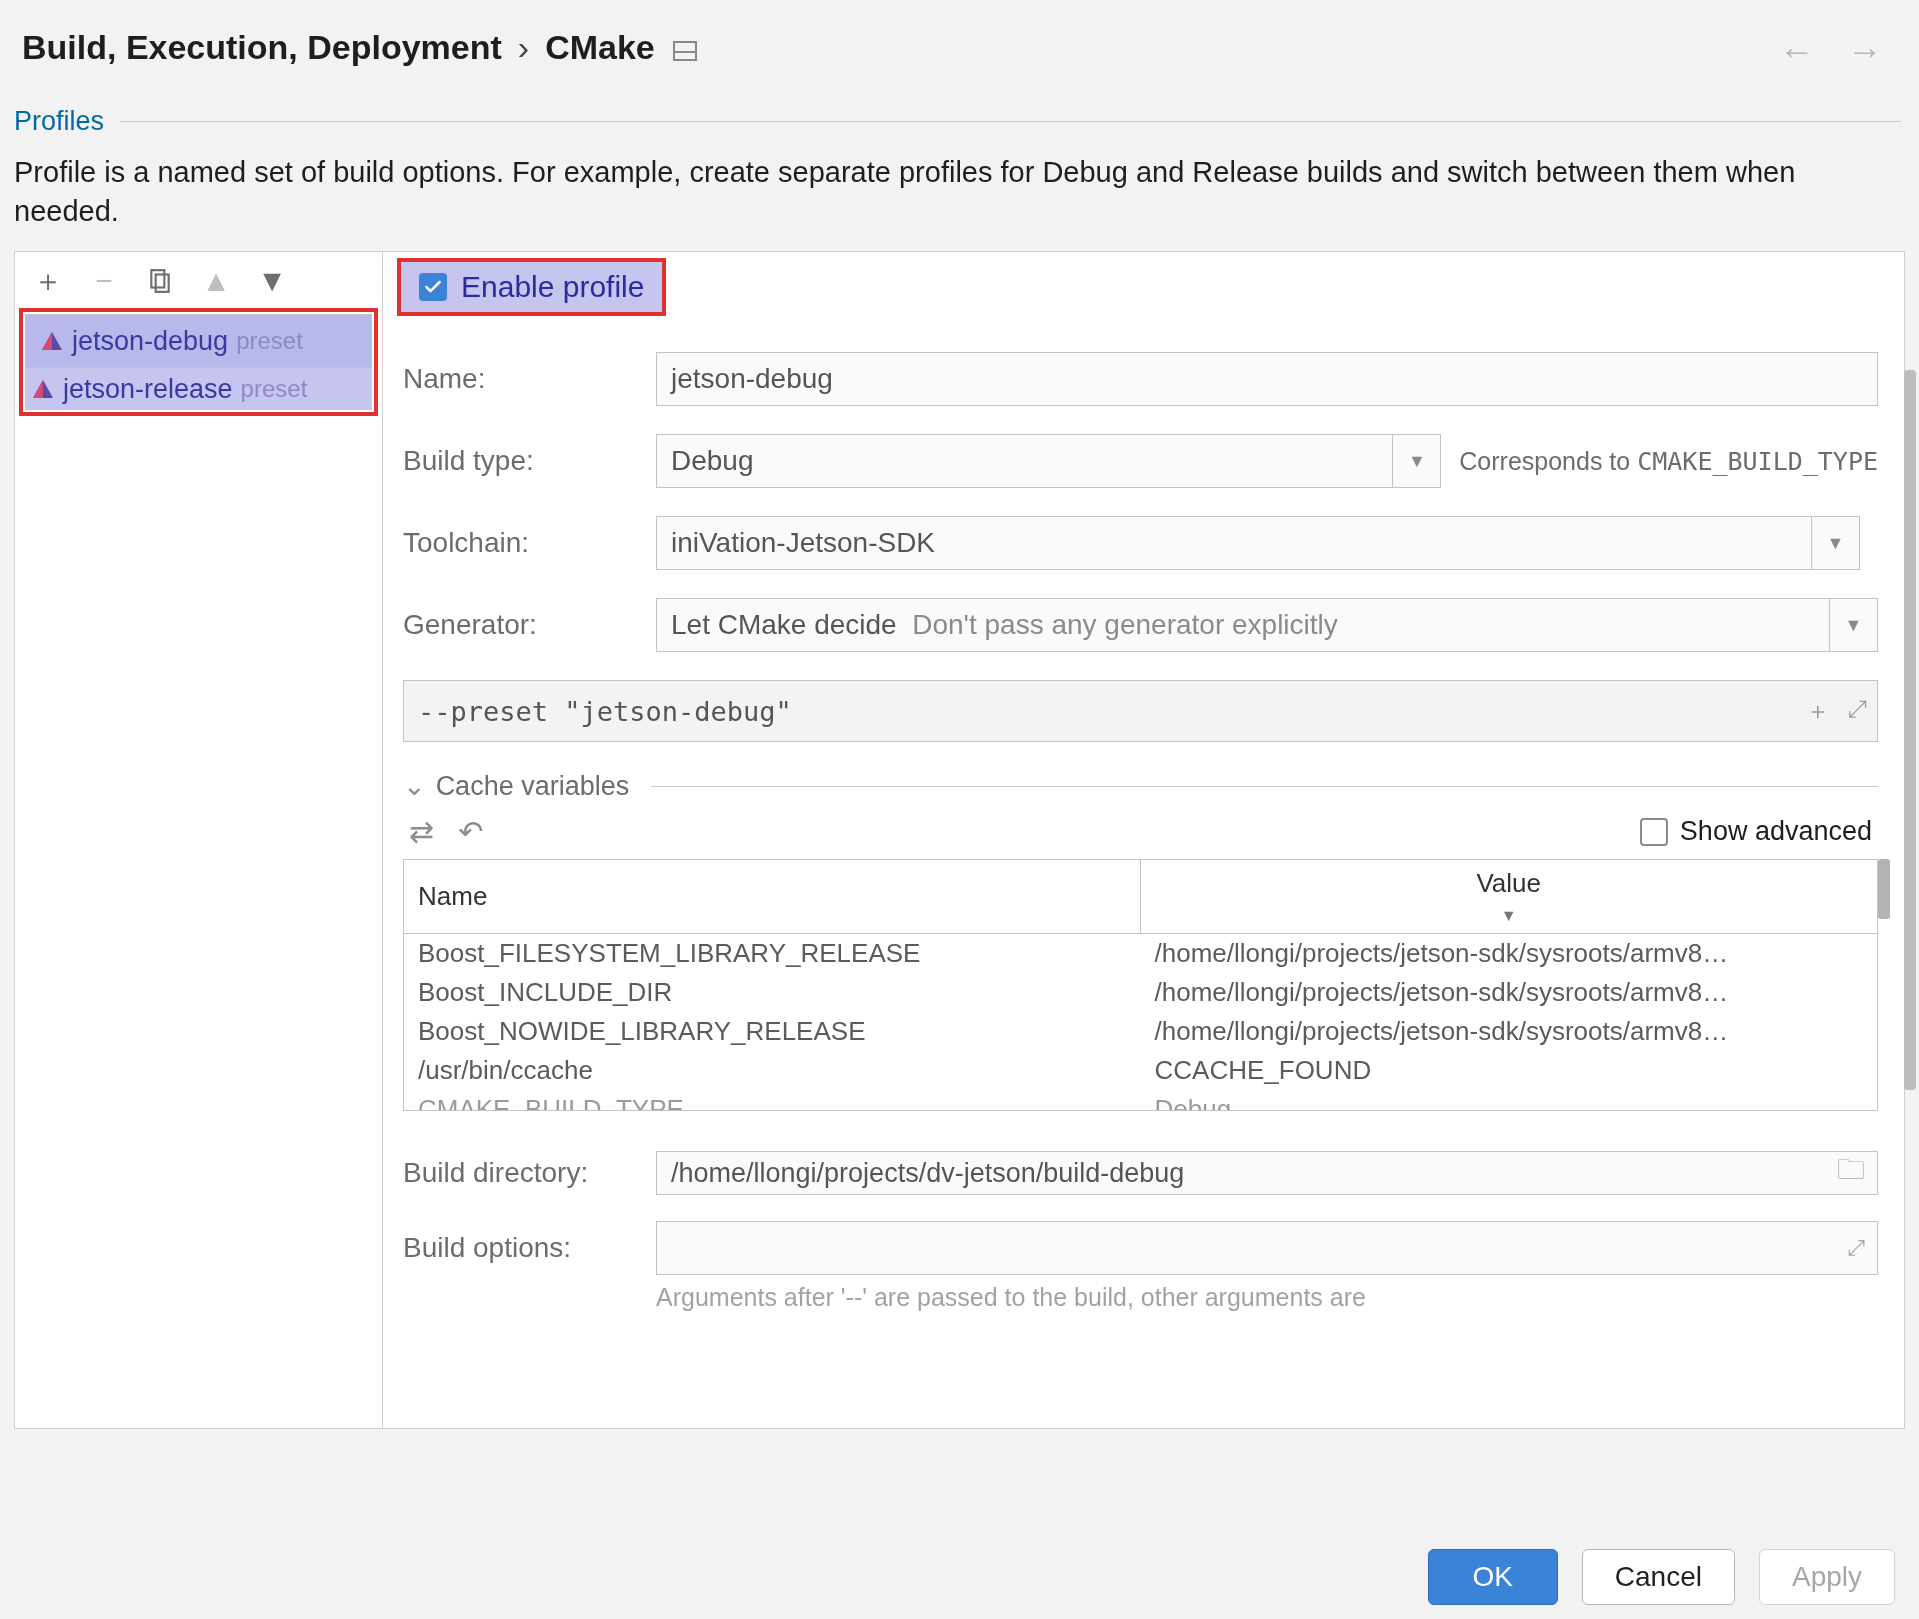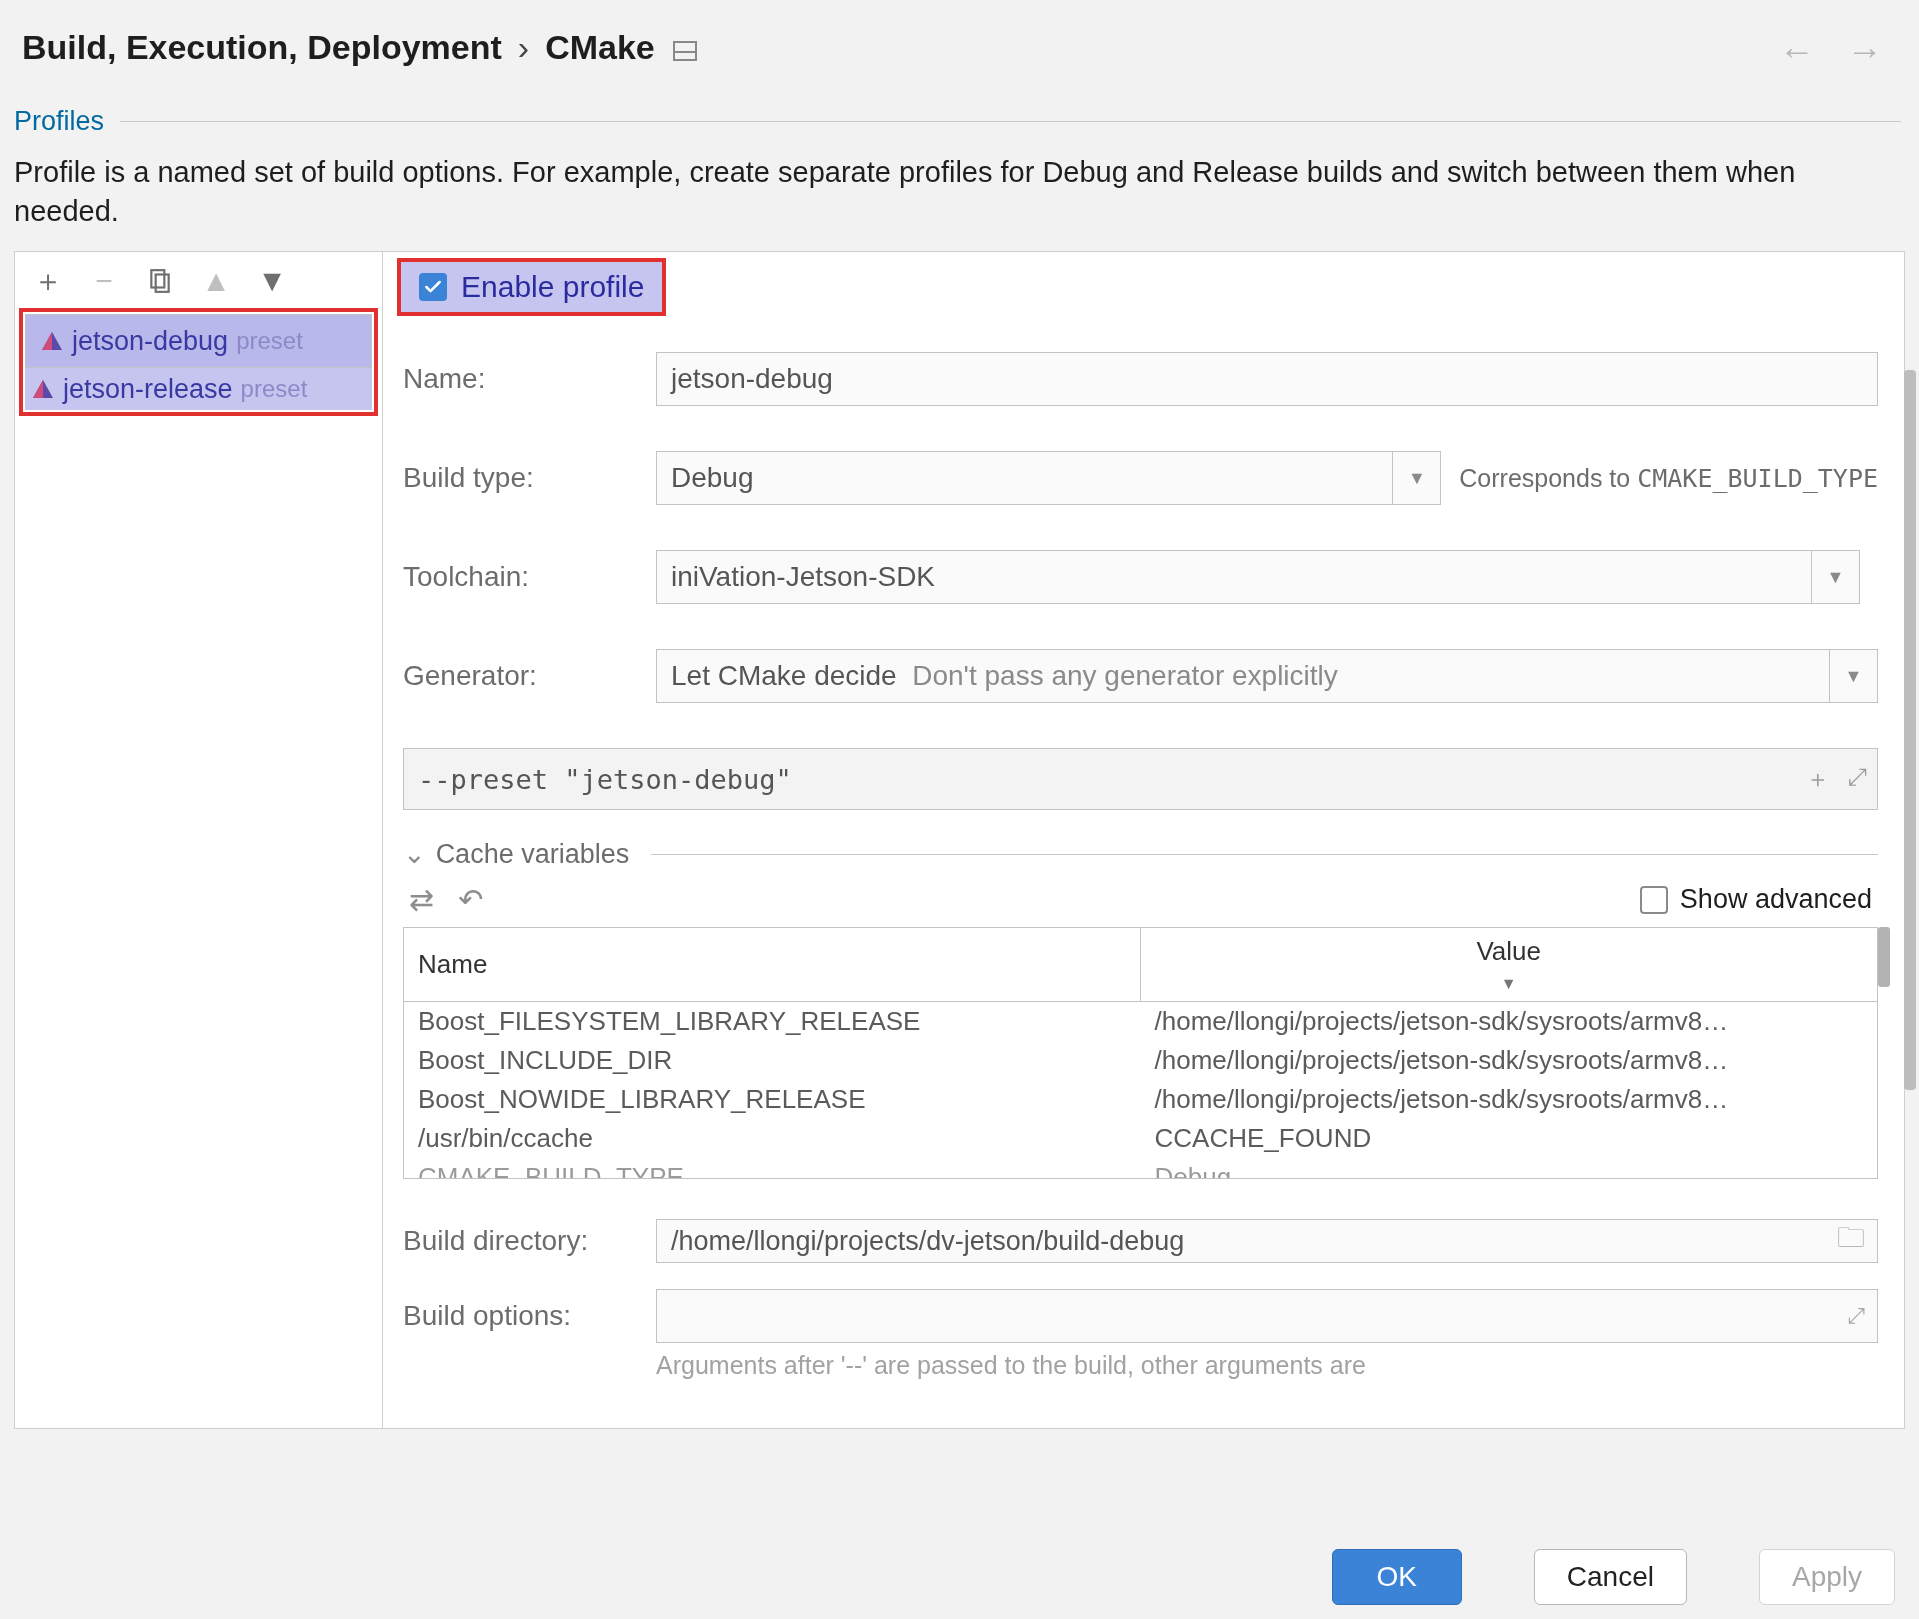--- a/index.html
+++ b/index.html
@@ -46,21 +46,21 @@
   .tri { width: 24px; height: 24px; }
   .sb-name { color: #3939a3; font-size: 27px; }
   .sb-tag { color: #8c89c9; font-size: 24px; }
 
   .details { flex: 1; position: relative; padding: 10px 26px 0 20px; overflow: hidden; }
 
   .enable-hl { position: absolute; left: 14px; top: 6px; border: 4px solid #e03030; background: #c6c5ef; padding: 8px 18px; display: flex; align-items: center; gap: 14px; }
   .enable-lbl { color: #2b2ba0; font-size: 30px; }
 
   .form { margin-top: 90px; }
-  .frow { display: grid; grid-template-columns: 235px 1fr auto; align-items: center; gap: 18px; margin-bottom: 45px; }
+  .frow { display: grid; grid-template-columns: 235px 1fr auto; align-items: center; gap: 18px; margin-bottom: 28px; }
   .flabel { color: #6c6c6c; font-size: 28px; }
   .txt { height: 54px; border: 1px solid #c3c3c3; background: #fafafa; padding: 0 14px; font-size: 28px; color: #555; display: flex; align-items: center; overflow: hidden; white-space: nowrap; }
   .sel-wrap { display: flex; }
   .sel { flex: 1; height: 54px; border: 1px solid #c3c3c3; background: #fafafa; padding: 0 14px; font-size: 28px; color: #555; display: flex; align-items: center; }
   .sel-btn { width: 48px; height: 54px; border: 1px solid #c3c3c3; border-left: none; background: #fafafa; display: flex; align-items: center; justify-content: center; color: #8a8a8a; font-size: 18px; }
   .side-hint { font-size: 25px; color: #6c6c6c; white-space: nowrap; }
   .code-span { font-family: "Menlo","Consolas",monospace; }
 
   .full-row { margin-top: 6px; }
   .opts-hdr { display: flex; align-items: center; justify-content: space-between; margin-bottom: 10px; }
@@ -90,21 +90,21 @@
   .folder-ic { position: absolute; right: 12px; color: #a7a7a7; font-size: 28px; }
 
   .bopts-row { display: grid; grid-template-columns: 235px 1fr; gap: 18px; align-items: center; margin-top: 26px; }
   .bopts { height: 54px; border: 1px solid #c3c3c3; background: #fafafa; position: relative; }
   .expand-ic { position: absolute; right: 12px; top: 50%; transform: translateY(-50%); color: #a7a7a7; font-size: 22px; }
 
   .trail-note { color: #a2a2a2; font-size: 25px; margin: 8px 0 0 253px; white-space: nowrap; overflow: hidden; }
 
   
   .btnbar { position: absolute; bottom: 14px; right: 24px; display: flex; gap: 24px; }
-  .btn { height: 56px; min-width: 130px; padding: 0 32px; border-radius: 6px; font-size: 28px; display: inline-flex; align-items: center; justify-content: center; cursor: pointer; margin-left: 48px; }
+  .btn { height: 56px; min-width: 130px; padding: 0 32px; border-radius: 6px; font-size: 28px; display: inline-flex; align-items: center; justify-content: center; cursor: pointer; }
   .btn.primary { background: #3a83d6; color: #fff; border: 1px solid #2f6fb8; }
   .btn.secondary { background: #fff; border: 1px solid #b7b7b7; color: #222; }
   .btn.disabled { background: #fff; border: 1px solid #d4d4d4; color: #a7a7a7; cursor: default; }
 
   
   .pg-scroll { position: absolute; right: 3px; top: 370px; width: 12px; height: 720px; background: #bdbdbd; border-radius: 4px; }
 </style>
 </head>
 <body>
 <div class="root">

